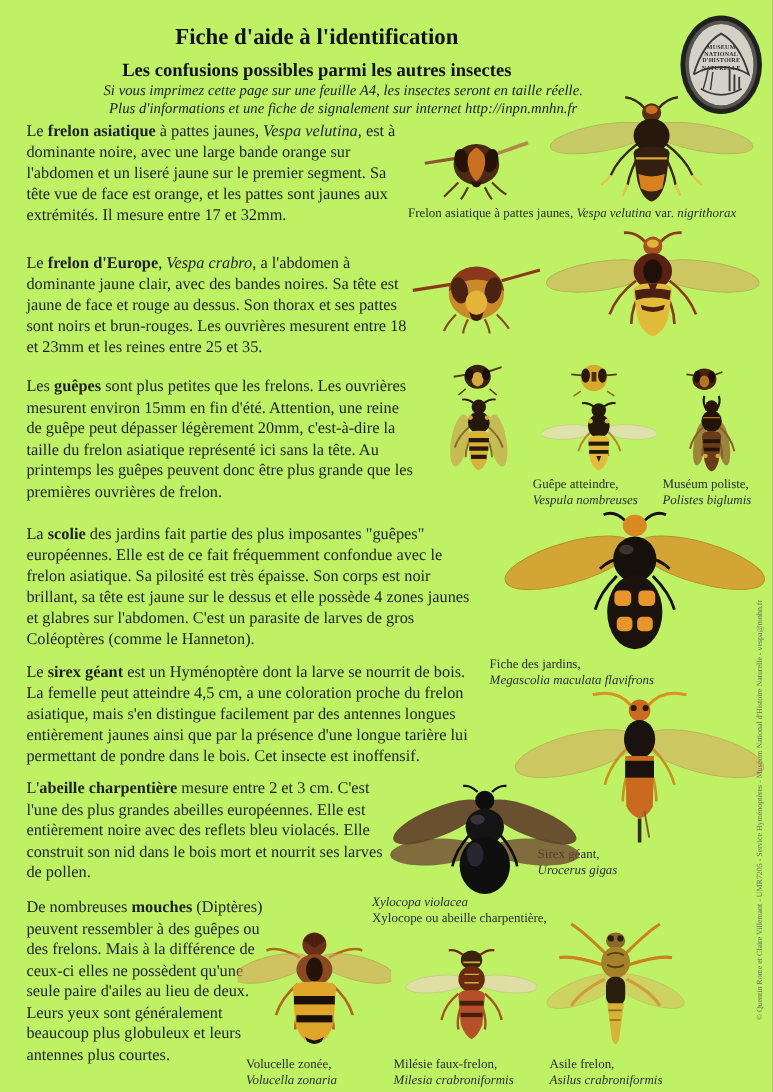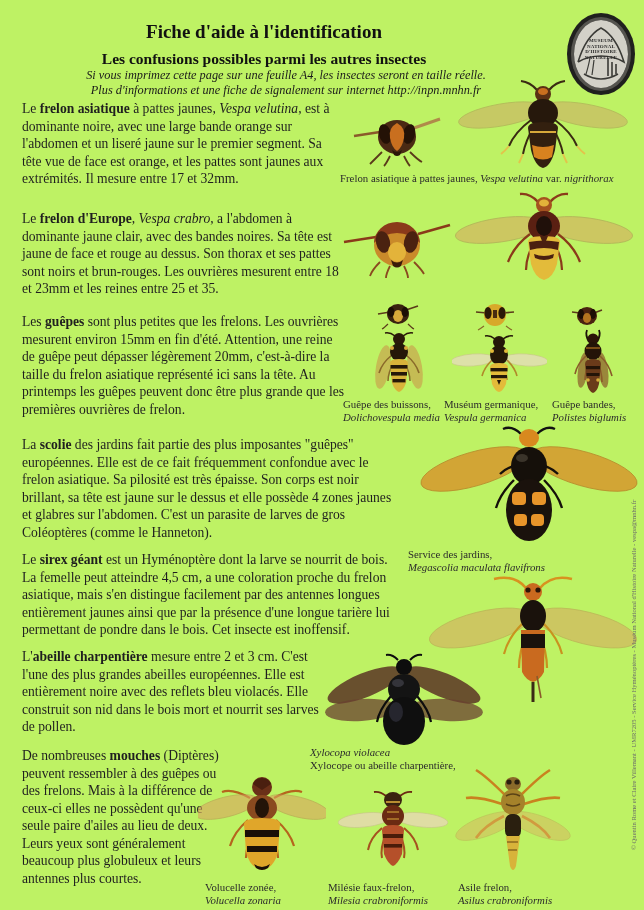--- a/index.html
+++ b/index.html
@@ -211,71 +211,71 @@
       <ellipse cx="27" cy="23" rx="8.5" ry="9" fill="#241408"></ellipse>
       <path d="M20 20 h14" stroke="#b5741f" stroke-width="1.2"></path>
       <path d="M19 36 Q19 31 27 31 Q35 31 35 36 L33 56 Q31 64 27 65 Q23 64 21 56 Z" fill="#6a3a1a"></path>
       <rect x="20" y="38" width="14" height="3.2" fill="#241408"></rect>
       <rect x="20.5" y="45" width="13" height="3" fill="#241408"></rect>
       <circle cx="22" cy="52" r="1.8" fill="#d8a93a"></circle>
         <circle cx="32" cy="52" r="1.8" fill="#d8a93a"></circle>
     </svg>
   </figure>
 
-  <figcaption class="cap" style="left:343px;top:398px;width:112px">
-      <div><span>Guêpe des buissons,</span></div>
-      <div><span class="i">Dolichovespula media</span></div>
-    </figcaption>
   <figcaption class="cap" style="left:444px;top:398px;width:110px">
-      <div><span>Muséum germanique,</span></div>
-      <div><span class="i">Vespula germanica</span></div>
+      <div><span>Guêpe atteindre,</span></div>
+      <div><span class="i">Vespula nombreuses</span></div>
     </figcaption>
   <figcaption class="cap" style="left:552px;top:398px;width:88px">
-      <div><span>Guêpe bandes,</span></div>
+      <div><span>Muséum poliste,</span></div>
       <div><span class="i">Polistes biglumis</span></div>
     </figcaption>
 
   <figure style="left:418px;top:424px;width:222px;height:122px">
     <svg viewBox="0 0 222 122">
       <path d="M103 10 q-9 -9 -18 -5 M119 10 q9 -9 18 -5" stroke="#111" stroke-width="2.4" fill="none"></path>
       <ellipse cx="56" cy="45" rx="55" ry="17" fill="#d8932a" opacity=".8" stroke="#b5741f" stroke-width=".8" transform="rotate(-16 56 45)"></ellipse>
       <ellipse cx="166" cy="45" rx="55" ry="17" fill="#d8932a" opacity=".8" stroke="#b5741f" stroke-width=".8" transform="rotate(16 166 45)"></ellipse>
       <ellipse cx="111" cy="14" rx="10" ry="9" fill="#d8891f"></ellipse>
       <path d="M96 56 q-14 14 -18 28 M126 56 q14 14 18 28 M102 66 q-8 18 -8 30 M120 66 q8 18 8 30 M104 40 q-14 2 -22 10 M118 40 q14 2 22 10" stroke="#15100a" stroke-width="2.4" fill="none"></path>
       <ellipse cx="111" cy="42" rx="18" ry="19" fill="#15100a"></ellipse>
       <ellipse cx="104" cy="34" rx="6" ry="4" fill="#3a342a"></ellipse>
       <ellipse cx="111" cy="86" rx="23" ry="31" fill="#1a120c"></ellipse>
       <rect x="94" y="68" width="14" height="13" rx="4" fill="#e8952a"></rect>
       <rect x="114" y="68" width="14" height="13" rx="4" fill="#e8952a"></rect>
       <rect x="96" y="90" width="13" height="12" rx="4" fill="#e8952a"></rect>
       <rect x="113" y="90" width="13" height="12" rx="4" fill="#e8952a"></rect>
     </svg>
   </figure>
   <figcaption class="cap" style="left:408px;top:548px;width:240px">
-      <div><span>Service des jardins,</span></div>
+      <div><span>Fiche des jardins,</span></div>
       <div><span class="i">Megascolia maculata flavifrons</span></div>
     </figcaption>
 
   <figure style="left:428px;top:572px;width:210px;height:132px">
     <svg viewBox="0 0 210 132">
       <path d="M98 16 Q86 2 66 7" stroke="#d8921f" stroke-width="2.6" fill="none"></path>
       <path d="M112 16 Q124 2 144 7" stroke="#d8921f" stroke-width="2.6" fill="none"></path>
       <ellipse cx="52" cy="56" rx="52" ry="16" fill="#d9a45f" opacity=".55" stroke="#b5824a" stroke-width=".7" transform="rotate(-14 52 56)"></ellipse>
       <ellipse cx="158" cy="56" rx="52" ry="16" fill="#d9a45f" opacity=".55" stroke="#b5824a" stroke-width=".7" transform="rotate(14 158 56)"></ellipse>
       <circle cx="105" cy="20" r="9" fill="#c96a1f"></circle>
       <circle cx="100" cy="18" r="2.6" fill="#2a1608"></circle>
         <circle cx="110" cy="18" r="2.6" fill="#2a1608"></circle>
       <path d="M94 52 q-14 14 -18 30 M116 52 q14 14 18 30 M99 60 q-8 20 -8 36 M111 60 q8 20 8 36" stroke="#c9921f" stroke-width="2.2" fill="none"></path>
       <ellipse cx="105" cy="44" rx="13" ry="16" fill="#1a120c"></ellipse>
       <path d="M93 58 L117 58 L116 100 Q112 108 105 110 Q98 108 94 100 Z" fill="#c96a1f"></path>
       <rect x="93" y="62" width="24" height="14" fill="#1a120c"></rect>
       <path d="M105 110 L105 130" stroke="#3a2a15" stroke-width="3"></path>
       <path d="M109 104 L113 126" stroke="#8a5a2a" stroke-width="1.6"></path>
     </svg>
   </figure>
+  <figcaption class="cap" style="left:448px;top:706px;width:165px">
+      <div><span>Sirex géant,</span></div>
+      <div><span class="i">Urocerus gigas</span></div>
+    </figcaption>
 
   <figure style="left:325px;top:652px;width:158px;height:96px">
     <svg viewBox="0 0 158 96">
       <path d="M73 8 q-6 -6 -12 -5 M85 8 q6 -6 12 -5" stroke="#0d0d0d" stroke-width="2" fill="none"></path>
       <ellipse cx="40" cy="33" rx="40" ry="12" fill="#5a3424" opacity=".85" transform="rotate(-22 40 33)"></ellipse>
       <ellipse cx="36" cy="58" rx="36" ry="11" fill="#6a4030" opacity=".75" transform="rotate(-4 36 58)"></ellipse>
       <ellipse cx="118" cy="33" rx="40" ry="12" fill="#5a3424" opacity=".85" transform="rotate(22 118 33)"></ellipse>
       <ellipse cx="122" cy="58" rx="36" ry="11" fill="#6a4030" opacity=".75" transform="rotate(4 122 58)"></ellipse>
       <path d="M66 44 q-12 14 -14 26 M92 44 q12 14 14 26 M72 52 q-6 16 -6 26 M86 52 q6 16 6 26" stroke="#0d0d0d" stroke-width="2.2" fill="none"></path>
       <circle cx="79" cy="15" r="8" fill="#0d0d0d"></circle>

